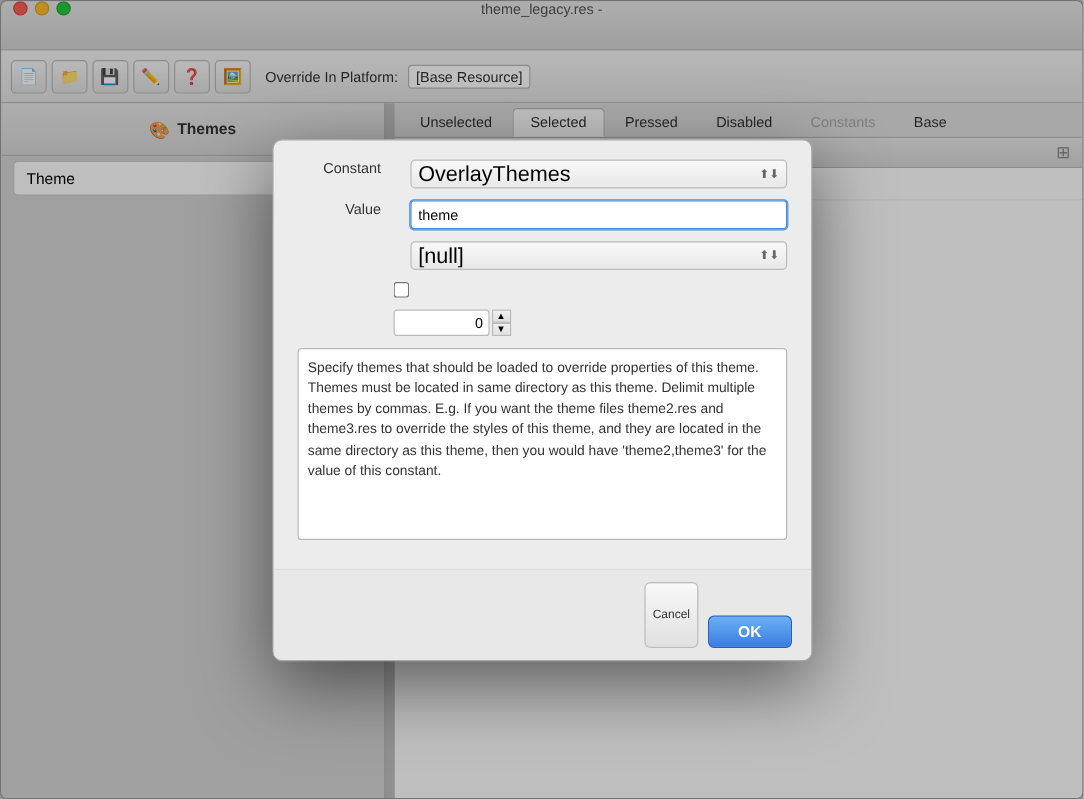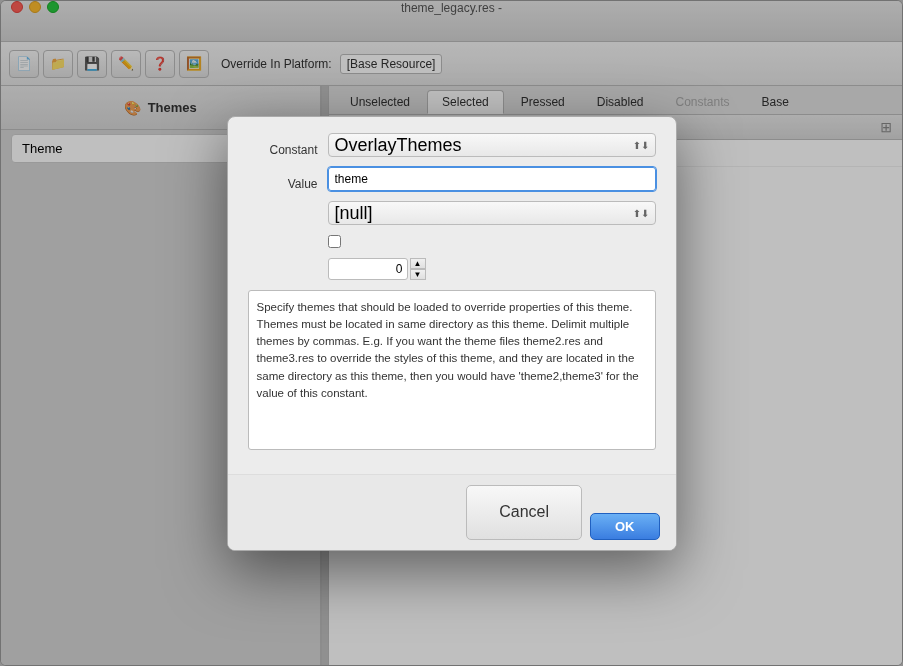--- a/index.html
+++ b/index.html
@@ -346,23 +346,23 @@
       font-weight: 600;
       color: #333;
     }
 
     .dialog-body {
       padding: 16px 20px;
     }
 
     .dialog-row {
       display: flex;
-      align-items: flex-end;
+      align-items: flex-start;
       margin-bottom: 10px;
-      gap: 10px;
+      gap: 24px;
     }
 
     .dialog-label {
       width: 70px;
       font-size: 12px;
       color: #333;
       text-align: right;
     }
 
     .select-wrapper {
@@ -465,26 +465,26 @@
     .dialog-footer {
       display: flex;
       justify-content: flex-end;
       padding: 10px 16px;
       gap: 8px;
       border-top: 1px solid #ddd;
       background: #e8e8e8;
     }
 
     .btn-cancel {
-      padding: 5px 32px;
+      padding: 5px 6px;
       background: linear-gradient(to bottom, #f8f8f8, #e0e0e0);
       border: 1px solid #bbb;
       border-radius: 5px;
       cursor: pointer;
-      font-size: 16px;
+      font-size: 10px;
       color: #333;
       text-align: right;
     }
 
     .btn-ok {
       padding: 5px 24px;
       background: linear-gradient(to bottom, #6ab0f5, #3a7de0);
       border: 1px solid #2060c0;
       border-radius: 5px;
       cursor: pointer;

